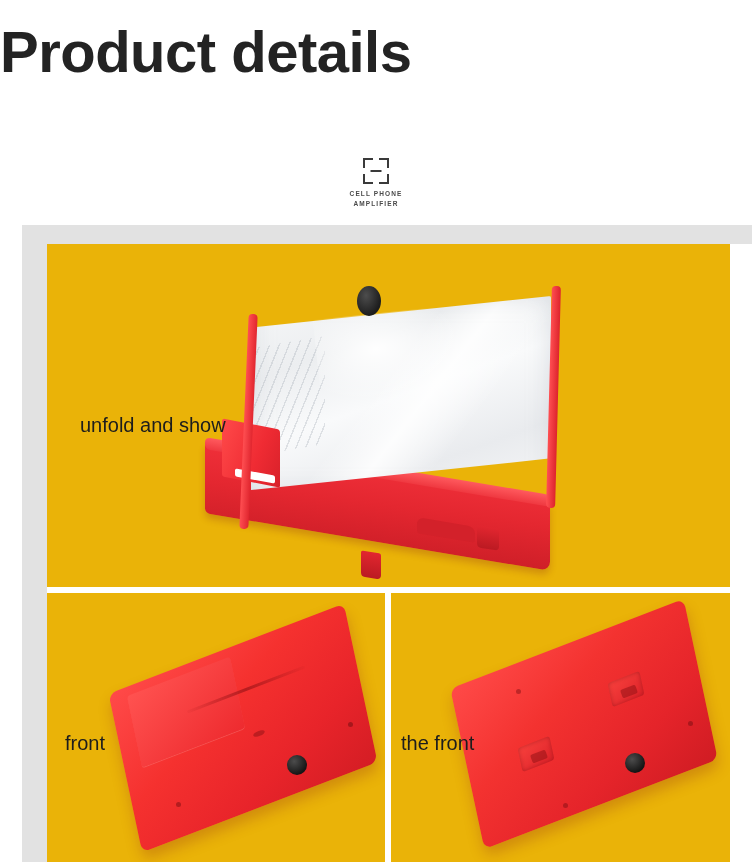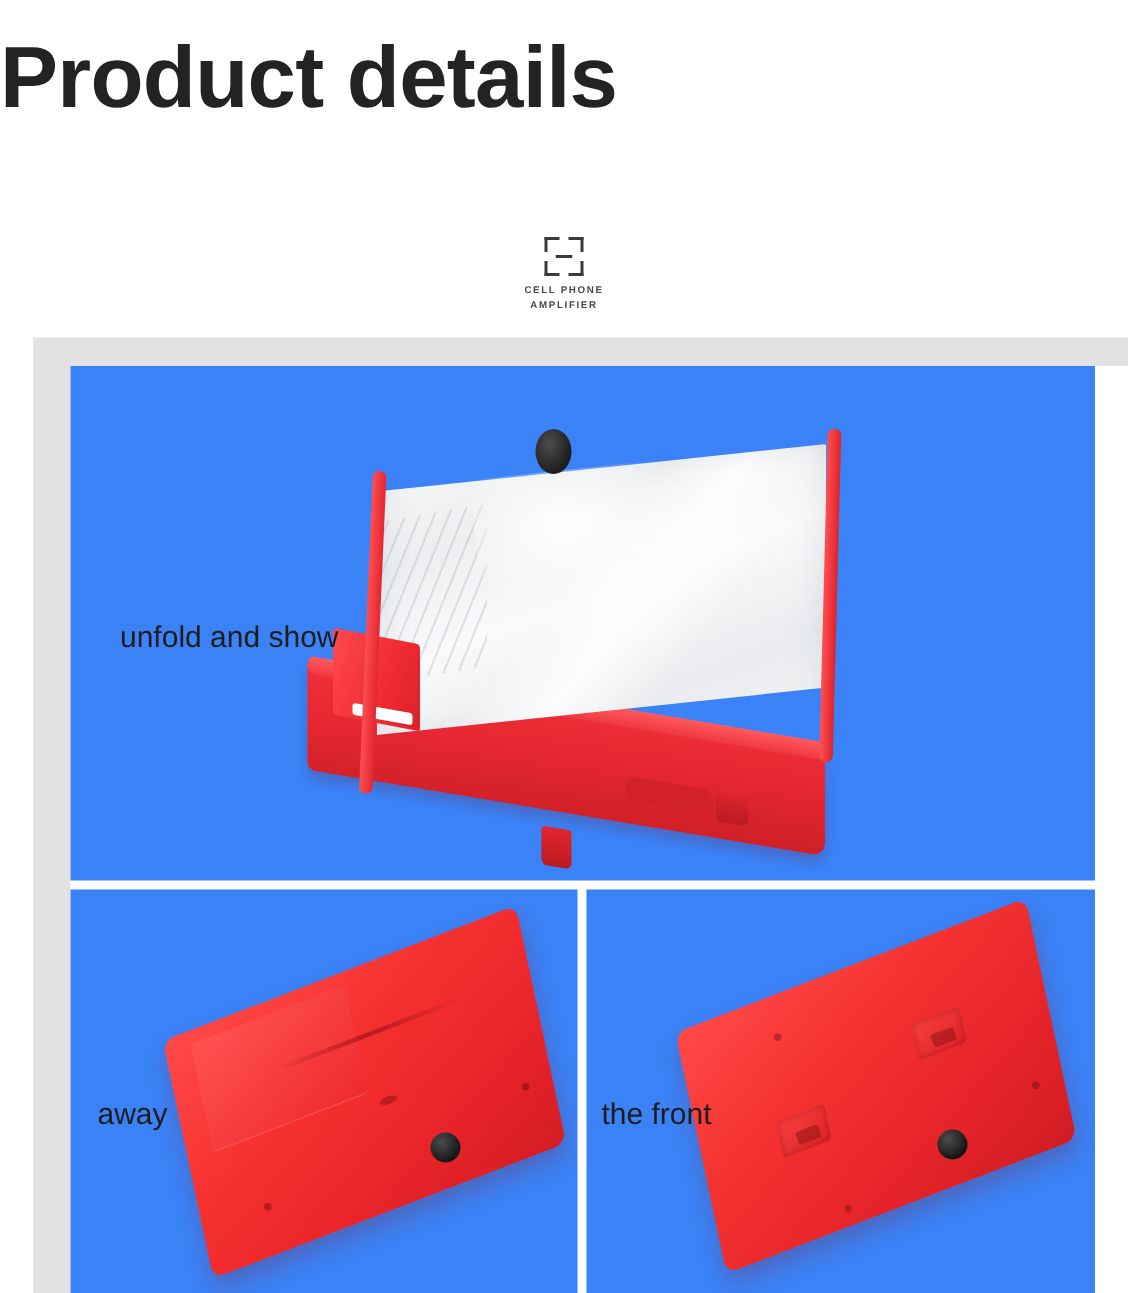--- a/index.html
+++ b/index.html
@@ -64,21 +64,21 @@
     width:730px;height:637px;
     background:#e2e2e2;
     box-sizing:border-box;
     padding-left:25px;padding-top:19px;
   }
   .gallery-inner{
     position:relative;width:705px;height:618px;
     background:#ffffff;
   }
 
-  .panel{position:absolute;background:#3b82f6;overflow:hidden;}
+  .panel{position:absolute;background:#eab308;overflow:hidden;}
   .panel-main{left:0;top:0;width:683px;height:343px;}
   .panel-front{left:0;top:349px;width:338px;height:269px;}
   .panel-back{left:344px;top:349px;width:339px;height:269px;}
 
   .panel-label{
     position:absolute;z-index:6;
     font-size:20px;font-weight:400;color:#1d1d1d;
     white-space:nowrap;
   }
   .label-main{left:33px;top:170px;}
@@ -289,21 +289,21 @@
         <div class="u-rail-l"></div>
         <div class="u-rail-r"></div>
         <div class="u-notch"></div>
         <div class="u-foot1"></div>
         <div class="u-foot2"></div>
         <div class="u-knob"></div>
       </div>
     </div>
 
     <div class="panel panel-front">
-      <div class="panel-label label-front">away</div>
+      <div class="panel-label label-front">front</div>
 
       <div class="prod-front">
         <div class="f-body"></div>
         <div class="f-flap"></div>
         <div class="f-groove"></div>
         <div class="f-dimple"></div>
         <div class="f-corner1"></div>
         <div class="f-corner2"></div>
         <div class="f-knob"></div>
       </div>

